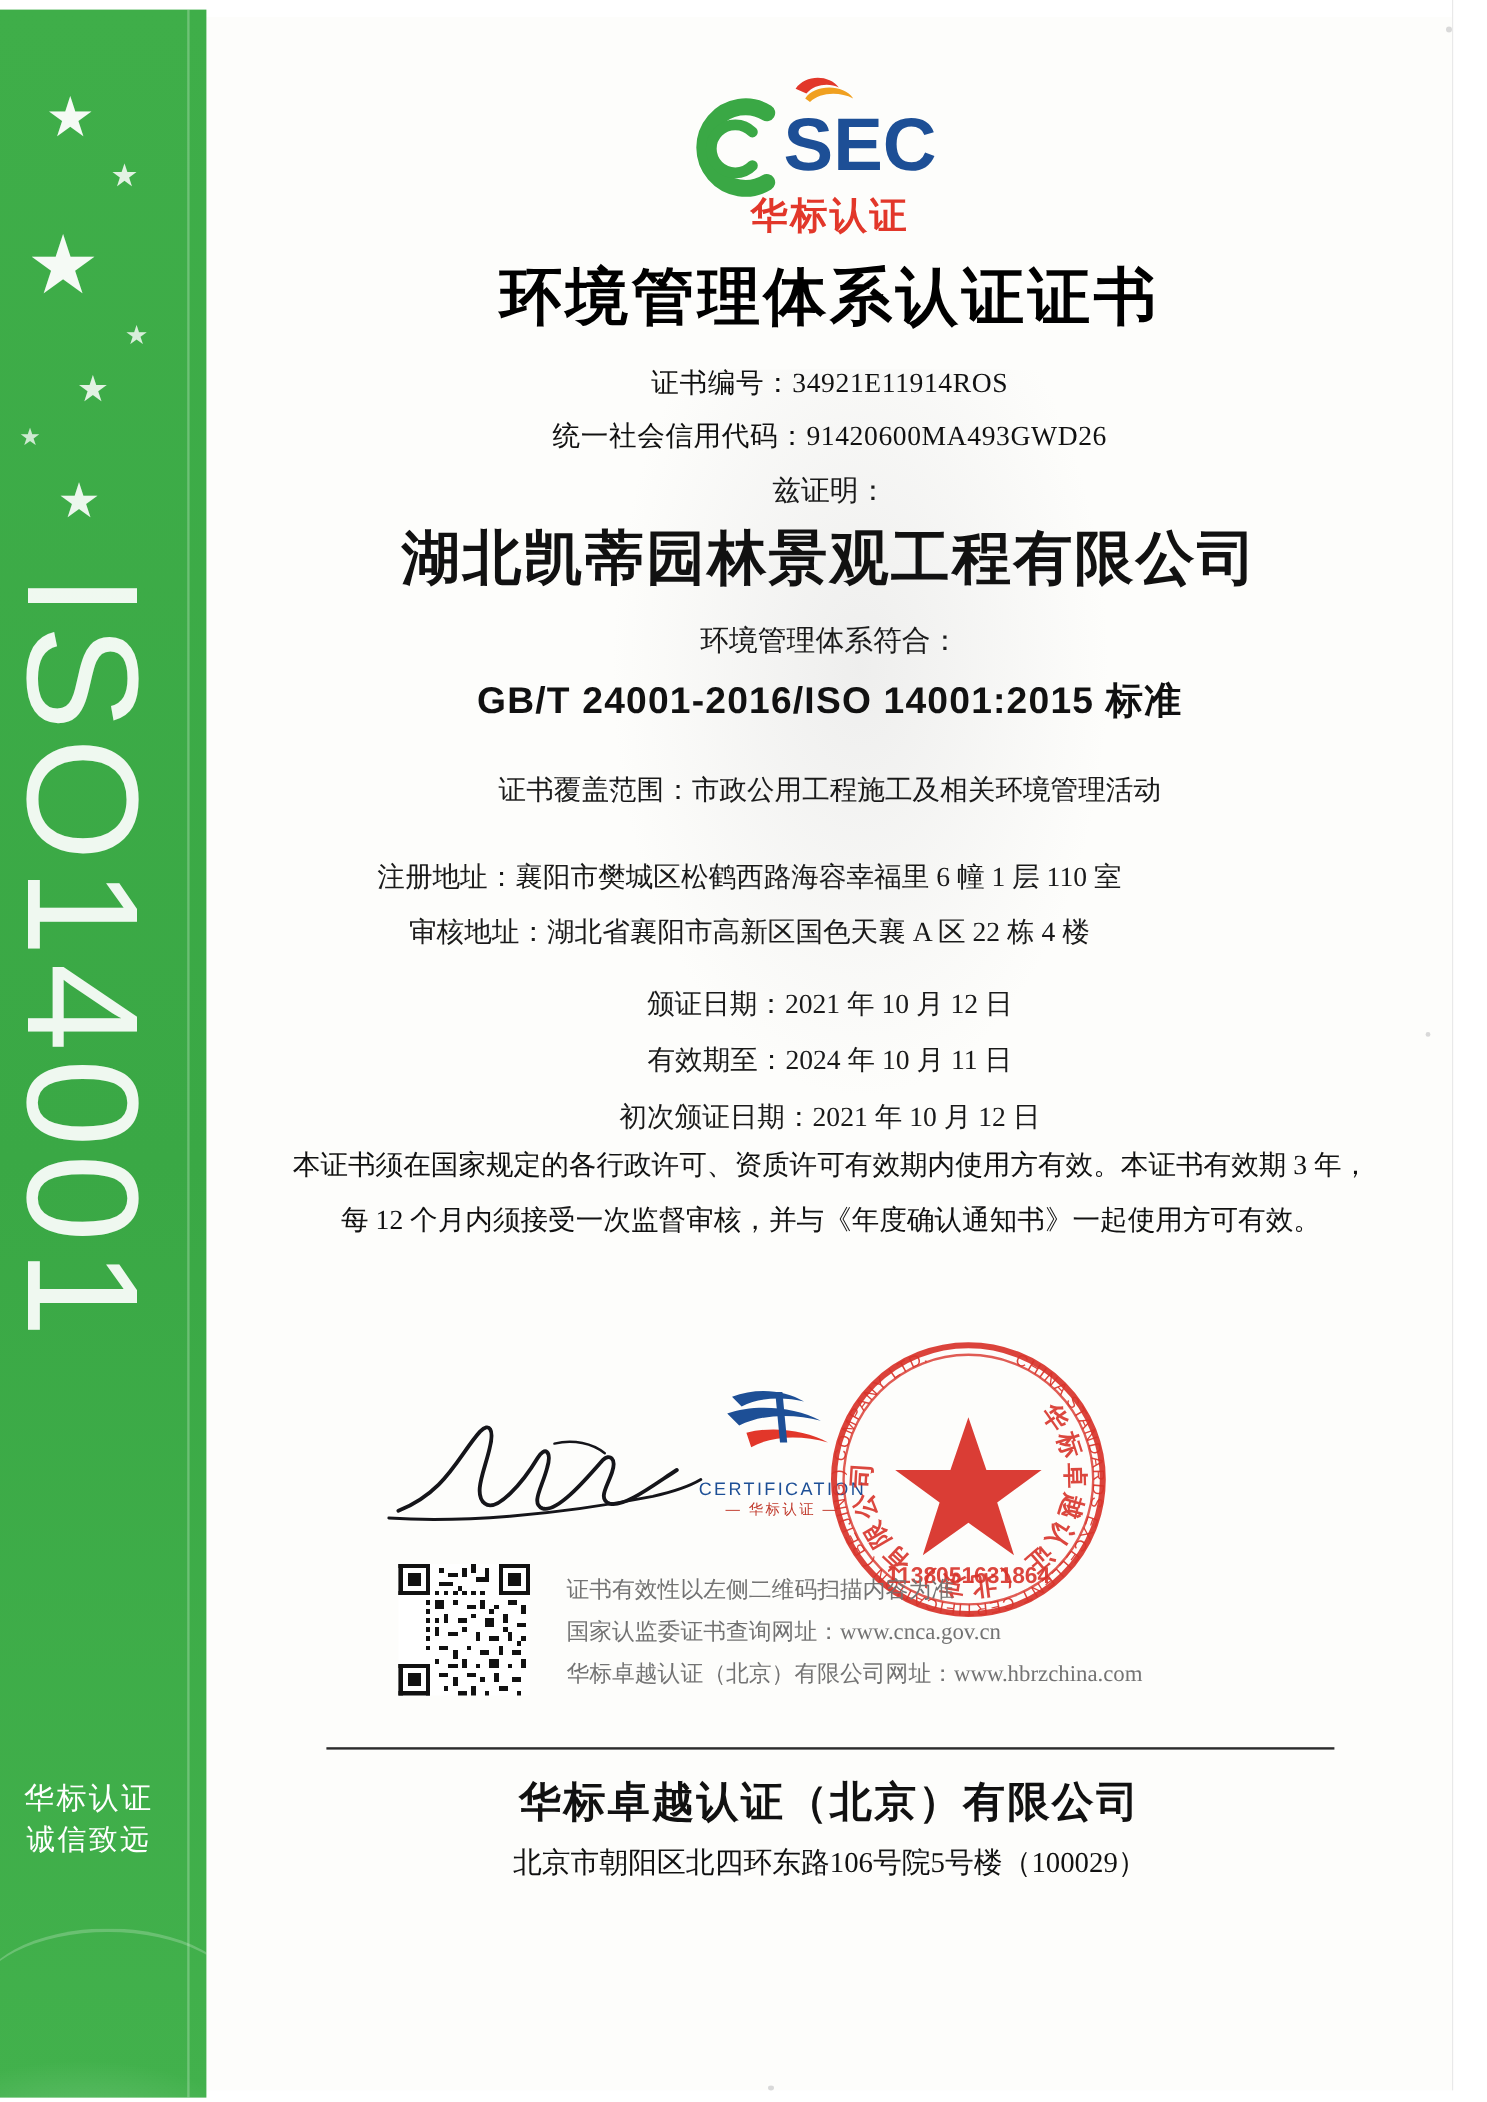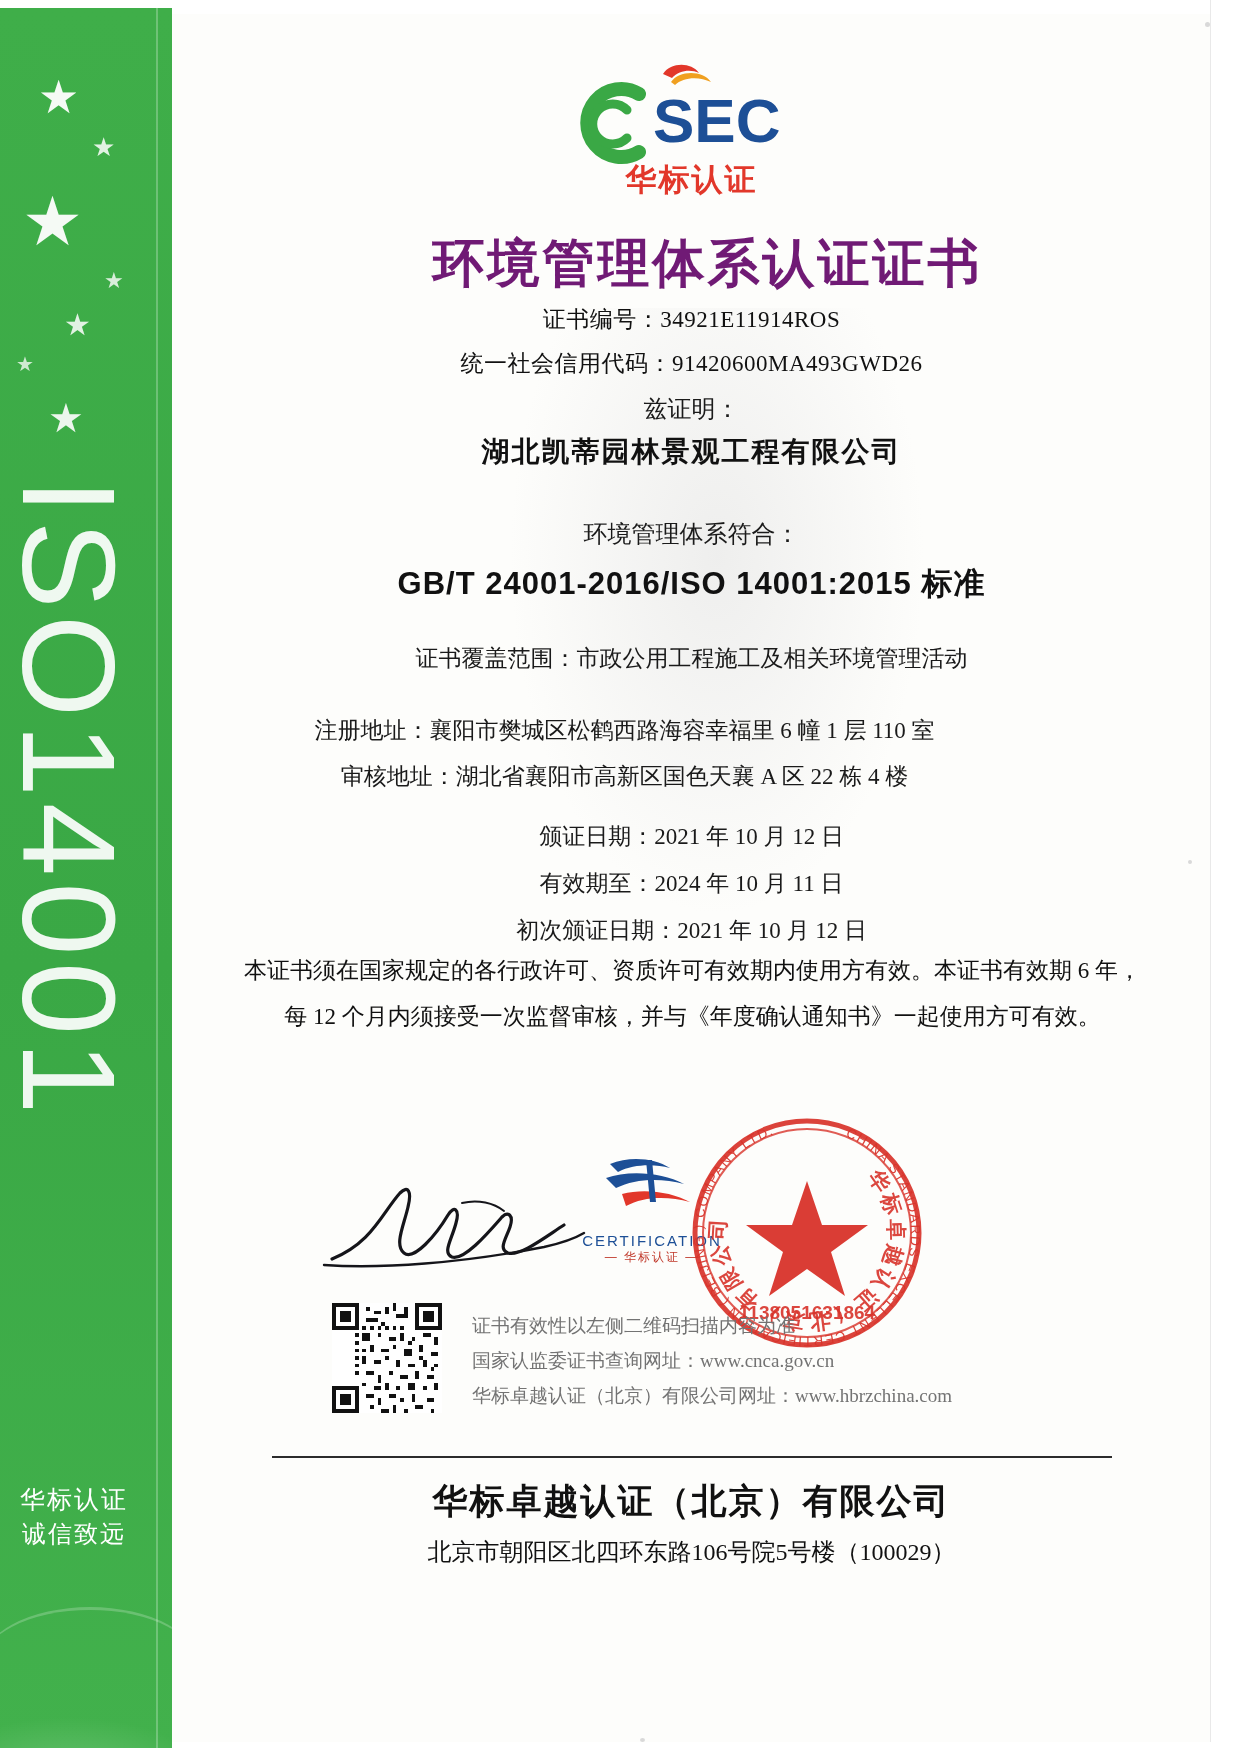--- a/index.html
+++ b/index.html
@@ -80,34 +80,34 @@
   .logo{
     position:absolute;left:50%;top:52px;transform:translateX(-50%);
     width:260px;text-align:center;
   }
   .logo svg{display:block;margin:0 auto;}
   .logo-cn{
     margin-top:-6px;font-family:"Liberation Sans","DejaVu Sans",sans-serif;
     font-size:31px;font-weight:700;color:#e2372a;letter-spacing:2px;
   }
   h1.title{
-    position:absolute;left:0;top:205px;width:1039px;margin:16px;text-align:center;
-    font-family:"Liberation Sans","DejaVu Sans",sans-serif;
-    font-size:52px;font-weight:700;letter-spacing:3px;color:#701a75;
+    position:absolute;left:0;top:205px;width:1039px;margin:0;text-align:center;
+    font-family:"Liberation Sans","DejaVu Sans",sans-serif;
+    font-size:52px;font-weight:700;letter-spacing:3px;color:#000000;
   }
   .line{
     text-align:center;font-size:23px;line-height:1.9;color:#111;
   }
   .nums{position:absolute;left:0;top:290px;width:1039px;}
   .nums .ln{letter-spacing:.5px;}
   .hereby{position:absolute;left:0;top:385px;width:1039px;font-size:24px;text-align:center;}
   .company{
     position:absolute;left:0;top:425px;width:1039px;text-align:center;
     font-family:"Liberation Sans","DejaVu Sans",sans-serif;
-    font-size:28px;font-weight:700;letter-spacing:2px;color:#111;
+    font-size:49px;font-weight:700;letter-spacing:2px;color:#111;
   }
   .sys{position:absolute;left:0;top:510px;width:1039px;font-size:24px;text-align:center;}
   .std{
     position:absolute;left:0;top:555px;width:1039px;text-align:center;
     font-family:"Liberation Sans","DejaVu Sans",sans-serif;
     font-size:31px;font-weight:700;letter-spacing:1px;color:#111;
   }
   .scope{position:absolute;left:0;top:635px;width:1039px;font-size:23px;text-align:center;}
   .addr{position:absolute;left:0;top:700px;width:905px;font-size:23px;text-align:center;line-height:2.0;}
   .dates{position:absolute;left:0;top:805px;width:1039px;font-size:23px;text-align:center;line-height:2.05;}
@@ -220,21 +220,21 @@
       <div>审核地址：湖北省襄阳市高新区国色天襄 A 区 22 栋 4 楼</div>
     </div>
 
     <div class="dates">
       <div>颁证日期：2021 年 10 月 12 日</div>
       <div>有效期至：2024 年 10 月 11 日</div>
       <div>初次颁证日期：2021 年 10 月 12 日</div>
     </div>
 
     <div class="note">
-      <div>本证书须在国家规定的各行政许可、资质许可有效期内使用方有效。本证书有效期 6 年，</div>
+      <div>本证书须在国家规定的各行政许可、资质许可有效期内使用方有效。本证书有效期 3 年，</div>
       <div>每 12 个月内须接受一次监督审核，并与《年度确认通知书》一起使用方可有效。</div>
     </div>
 
     <div class="sign">
       <svg width="330" height="110" viewBox="0 0 330 110">
         <path d="M20 86 C60 70, 70 40, 88 20 C96 12, 100 18, 96 34 C92 52, 82 72, 92 80 C102 88, 124 62, 136 42 C142 32, 148 36, 144 50 C140 66, 130 80, 140 84 C152 88, 176 60, 190 44 C196 38, 202 42, 198 54 C194 66, 186 76, 196 80 C208 84, 236 62, 252 52" stroke="#15151a" stroke-width="3.2" fill="none" stroke-linecap="round"></path>
         <path d="M12 92 C70 96, 150 90, 232 74 C250 70, 262 66, 272 60" stroke="#15151a" stroke-width="2.4" fill="none" stroke-linecap="round"></path>
         <path d="M150 30 C166 26, 182 30, 192 38" stroke="#15151a" stroke-width="2" fill="none" stroke-linecap="round"></path>
       </svg>
     </div>

